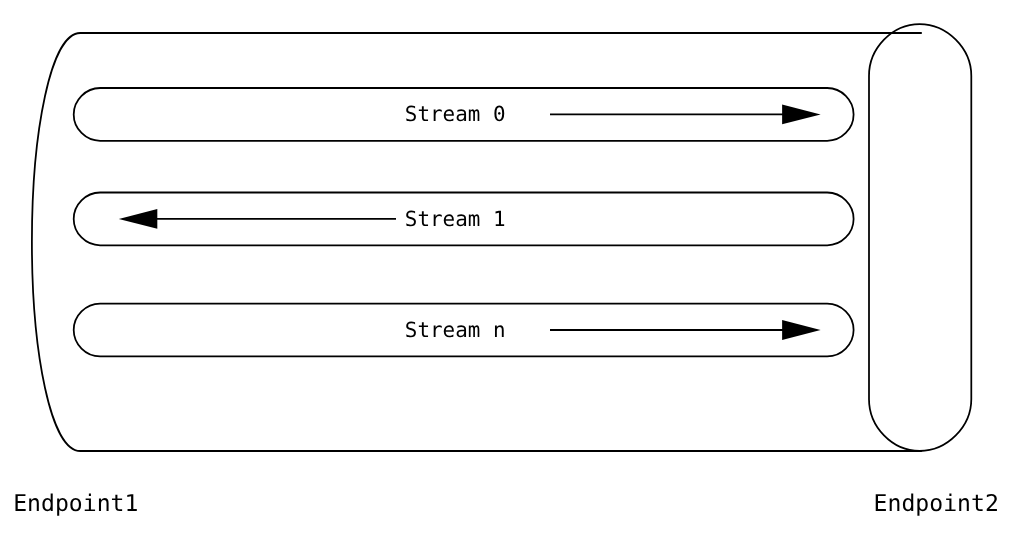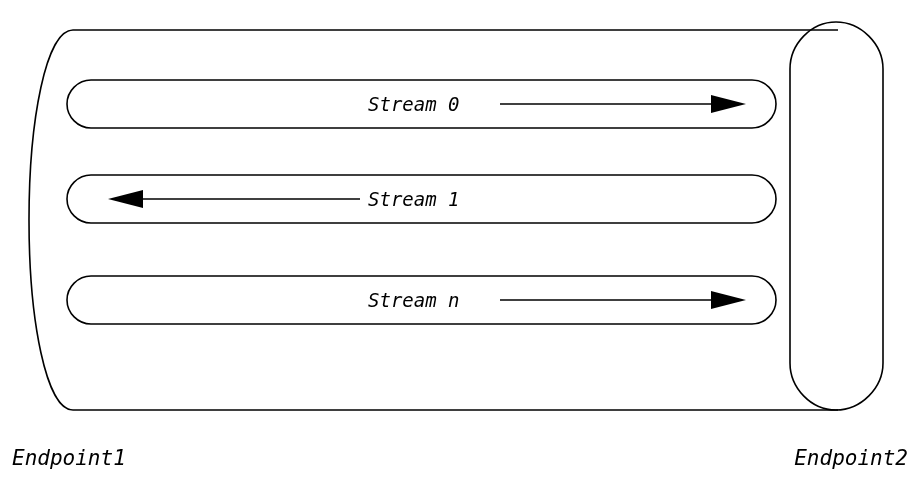--- a/index.html
+++ b/index.html
@@ -10,21 +10,20 @@
   body {
     width: 918px;
     height: 485px;
     overflow: hidden;
     font-family: "DejaVu Sans Mono", "Liberation Mono", monospace;
   }
   #diagram-root {
     position: relative;
     width: 766px;
     height: 485px;
-    font-style: italic;
   }
   #diagram-svg {
     position: absolute;
     top: 0;
     left: 0;
     width: 918px;
     height: 485px;
     display: block;
   }
   .shape-outline {

